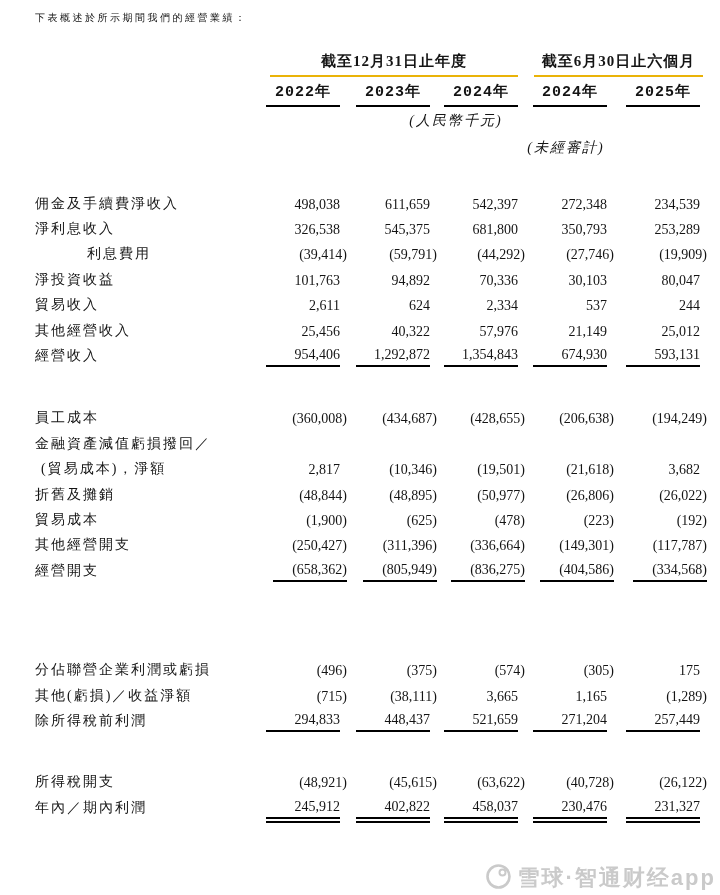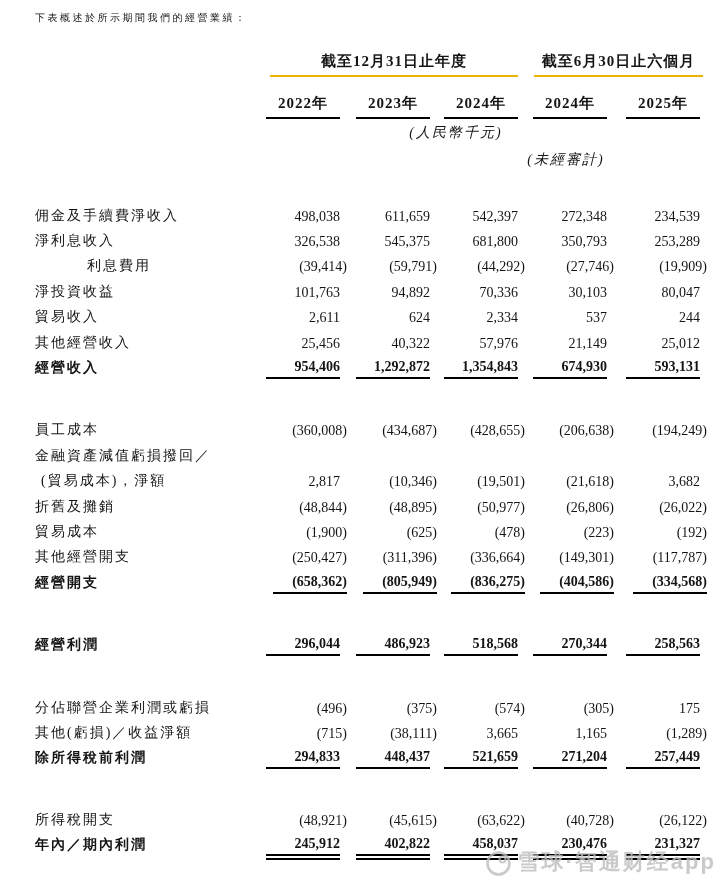--- a/index.html
+++ b/index.html
@@ -37,21 +37,21 @@
   .grp-in{
     border-bottom:2px solid #eab308;
     padding:0 0 4px 0;
     text-align:center;
     font-size:15px;
     letter-spacing:1px;
     white-space:nowrap;
   }
   th.g1{padding:0 7px 0 15px;}
   th.g2{padding:0 4px 0 9px;}
-  tr.year-row th{vertical-align:bottom;height:42px;text-align:right;}
+  tr.year-row th{vertical-align:bottom;height:30px;text-align:right;font-family:Liberation Mono, monospace;}
   .ycell{
     display:inline-block;
     min-width:74px;
     text-align:center;
     border-bottom:2px solid #000;
     padding-bottom:4px;
     font-size:15px;
     letter-spacing:1px;
   }
   .ycell.pos{margin-right:7px;}
@@ -72,37 +72,37 @@
   td.lbl.ind2{padding-left:6px;}
   td.num{text-align:right;vertical-align:middle;}
   .val{
     display:inline-block;
     min-width:74px;
     text-align:right;
     font-size:14px;
     white-space:nowrap;
   }
   .val.pos{margin-right:7px;}
-  .b{font-weight:bold;}
+  .b{font-weight:normal;}
   .val.rule1{border-bottom:2px solid #000;padding-bottom:2px;}
   .val.rule2{
     border-bottom:2.5px solid #000;
     padding-bottom:2px;
     position:relative;
   }
   .val.rule2::after{
     content:"";
     position:absolute;left:0;right:0;bottom:-6px;
     border-bottom:2px solid #000;
   }
   tr.spacer td{padding:0;}
   .watermark{
     position:absolute;
-    right:4px;bottom:18px;
-    display:flex;align-items:flex-end;gap:6px;
+    right:4px;bottom:2px;
+    display:flex;align-items:flex-start;gap:6px;
     color:#bdbdbd;
     opacity:0.8;
     font-family:"Liberation Sans","DejaVu Sans",sans-serif;
     font-size:22px;
     font-weight:bold;
     letter-spacing:2px;
     white-space:nowrap;
     pointer-events:none;
   }
   .wm-logo{flex:0 0 auto;display:block;}
@@ -266,28 +266,20 @@
           <td class="lbl ind0 b">經營開支</td>
           <td class="num b"><span class="val rule1">(658,362)</span></td>
           <td class="num b"><span class="val rule1">(805,949)</span></td>
           <td class="num b"><span class="val rule1">(836,275)</span></td>
           <td class="num b"><span class="val rule1">(404,586)</span></td>
           <td class="num b"><span class="val rule1">(334,568)</span></td>
         </tr>
         <tr class="spacer" style="height: 37px;">
           <td colspan="6"></td>
         </tr>
-        <tr class="data">
-          <td class="lbl ind0 b">經營利潤</td>
-          <td class="num b"><span class="val pos rule1">296,044</span></td>
-          <td class="num b"><span class="val pos rule1">486,923</span></td>
-          <td class="num b"><span class="val pos rule1">518,568</span></td>
-          <td class="num b"><span class="val pos rule1">270,344</span></td>
-          <td class="num b"><span class="val pos rule1">258,563</span></td>
-        </tr>
         <tr class="spacer" style="height: 37px;">
           <td colspan="6"></td>
         </tr>
         <tr class="data">
           <td class="lbl ind0">分佔聯營企業利潤或虧損</td>
           <td class="num"><span class="val">(496)</span></td>
           <td class="num"><span class="val">(375)</span></td>
           <td class="num"><span class="val">(574)</span></td>
           <td class="num"><span class="val">(305)</span></td>
           <td class="num"><span class="val pos">175</span></td>

